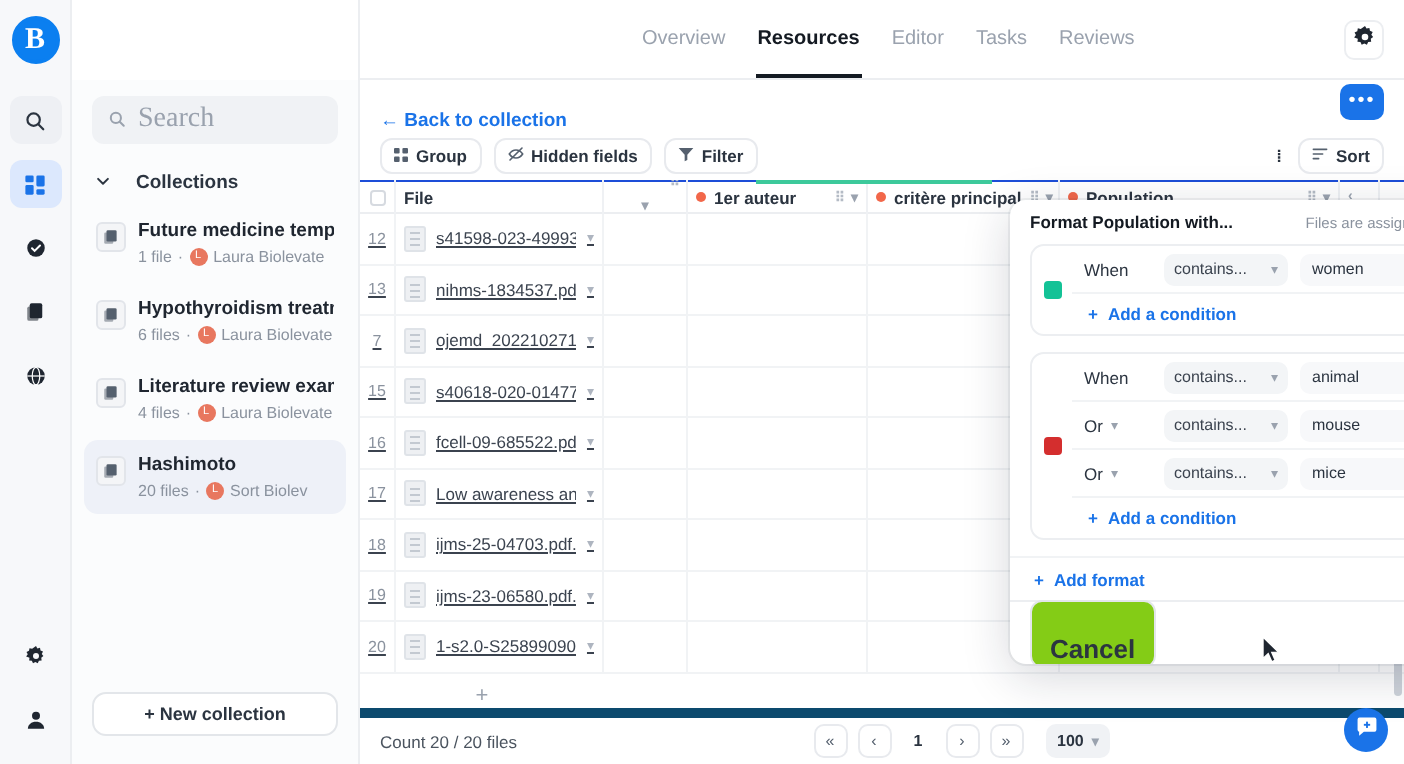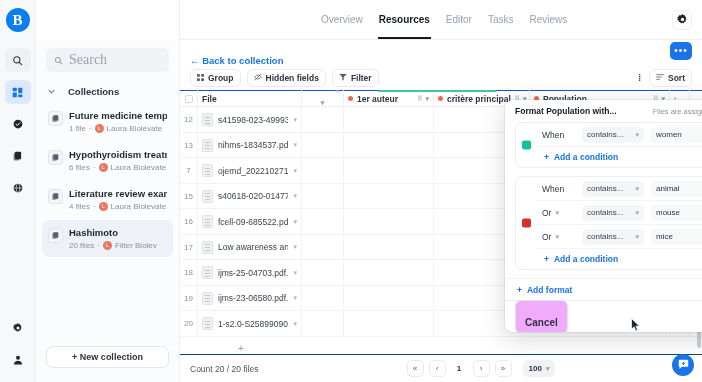--- a/index.html
+++ b/index.html
@@ -172,22 +172,22 @@
   .green-marker {
     position: absolute; top: -1px; left: 198px; width: 118px; height: 2px;
     background: #3dc99b;
   }
   .cbox {
     width: 8px; height: 8px; border: 1px solid #d6dae0;
     border-radius: 2px; background: #fff;
   }
 
   .trow {
-    height: 25.5px; display: flex; align-items: flex-start;
-    border-bottom: 1px solid #f1f3f5; font-size: 8.5px; color: #3b434f;
+    height: 25.5px; display: flex; align-items: center;
+    border-bottom: 1px solid #f1f3f5; font-size: 8.5px; color: #3b434f; text-decoration: underline;
   }
   .td { height: 25.5px; display: flex; align-items: center; border-right: 1px solid #f1f3f5; padding: 0 4px; flex: 0 0 auto; overflow:hidden; white-space:nowrap;}
   .td.idx { width: 18px; justify-content: center; color: #8a929e; font-size: 8px; }
   .td.file { width: 104px; gap: 5px; }
   .td.c-ted { width: 42px; }
   .td.c1 { width: 90px; }
   .td.c2 { width: 96px; }
   .td.c3 { width: 140px; }
   .td.c4 { width: 20px; }
   .fileico {
@@ -202,21 +202,21 @@
   .fname { overflow: hidden; text-overflow: clip; white-space: nowrap; font-size: 8.5px; }
   .rowchev { color: #aeb5c0; font-size: 7px; margin-left: auto; }
   .addrow { height: 22px; display: flex; align-items: center; justify-content: center; width: 122px; color: #9aa2ae; font-size: 11px; }
 
   .vscroll {
     position: absolute; right: 1px; top: 170px; width: 4px; height: 88px;
     border-radius: 3px; background: #ced3da;
   }
 
   .footer {
-    height: 28px; flex: 0 0 28px; border-top: 1px solid #0c4a6e;
+    height: 28px; flex: 0 0 28px; border-top: 5px solid #0c4a6e;
     display: flex; align-items: center; padding: 0 10px; background: #fff;
     font-size: 8.5px; color: #4b545f;
   }
   .pager { display: flex; align-items: center; gap: 5px; margin-left: 148px; }
   .pg {
     min-width: 17px; height: 17px; border: 1px solid #e8eaee; border-radius: 5px;
     background: #fff; display: flex; align-items: center; justify-content: center;
     font-size: 8px; color: #55606e; padding: 0 3px;
   }
   .pg.plain { border: 0; font-weight: bold; color: #2b3440; }
@@ -277,22 +277,22 @@
   .addfmt {
     display: flex; align-items: center; gap: 5px; height: 22px;
     padding-left: 12px; font-size: 8.5px; font-weight: bold; color: #1a73e8;
     border-top: 1px solid #f1f3f5;
   }
   .modal-foot {
     display: flex; align-items: center; height: 32px; padding: 0 10px;
     border-top: 1px solid #eceef1;
   }
   .btn-cancel {
-    height: 19px; border: 1px solid #e3e6ea; border-radius: 6px; background: #f0abfc;
-    font-size: 10px; font-weight: bold; color: #2b3440; padding: 16px 9px;
+    height: 19px; border: 1px solid #e3e6ea; border-radius: 6px; background: #84cc16;
+    font-size: 13px; font-weight: bold; color: #2b3440; padding: 16px 9px;
     font-family: "Liberation Sans", sans-serif;
   }
   .cursor { position: absolute; left: 451px; top: 318px; z-index: 40; }
 </style>
 </head>
 <body>
 
 <div id="app">
 
   <div class="rail">
@@ -455,21 +455,21 @@
             <rect x="4" y="2" width="9" height="10" rx="1.2"></rect>
               <rect x="2" y="4" width="8" height="10" rx="1.2" opacity=".5"></rect>
           </svg>
         </div>
         <div class="coll-txt">
           <div class="coll-name">Hashimoto</div>
           <div class="coll-meta">
             <span>20 files</span>
             <span>·</span>
             <span class="avatar">L</span>
-            <span>Filter Biolev</span>
+            <span>Sort Biolev</span>
           </div>
         </div>
       </div>
 
     </div>
 
     <div class="new-coll-wrap">
       <button class="new-coll">+ New collection</button>
     </div>
   </div>

